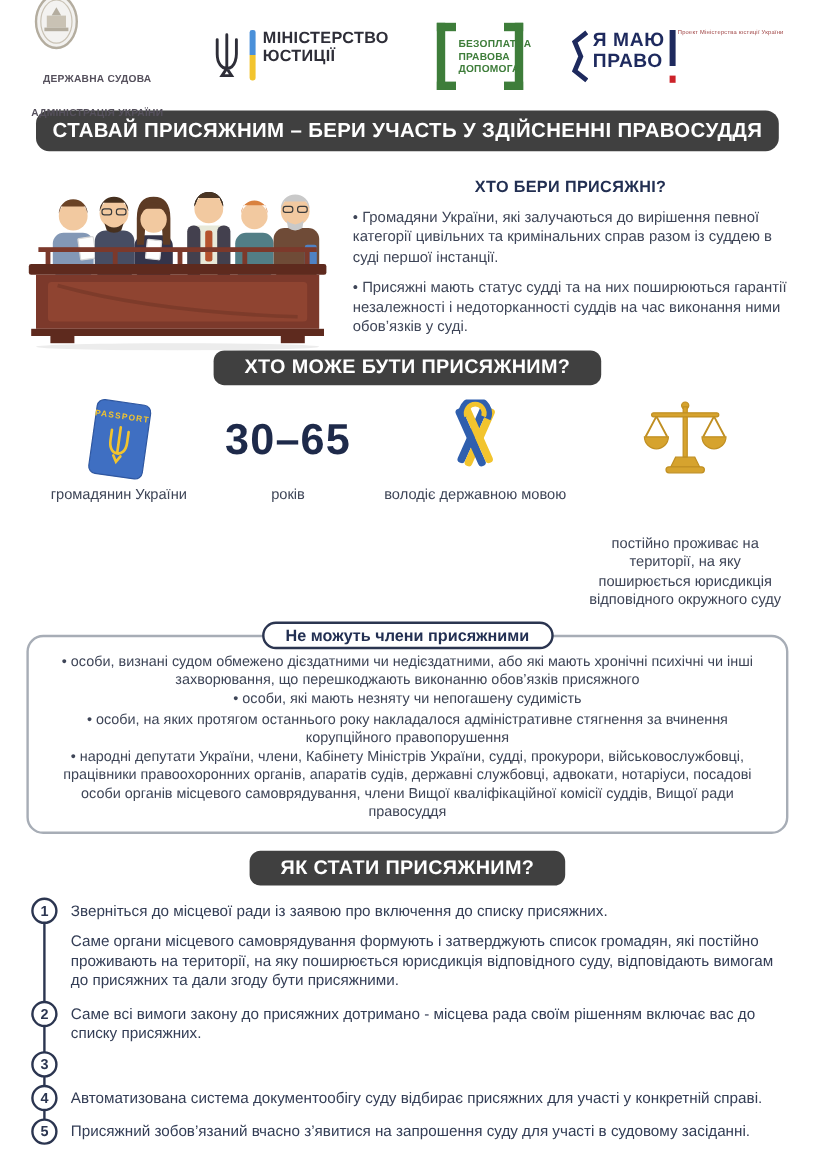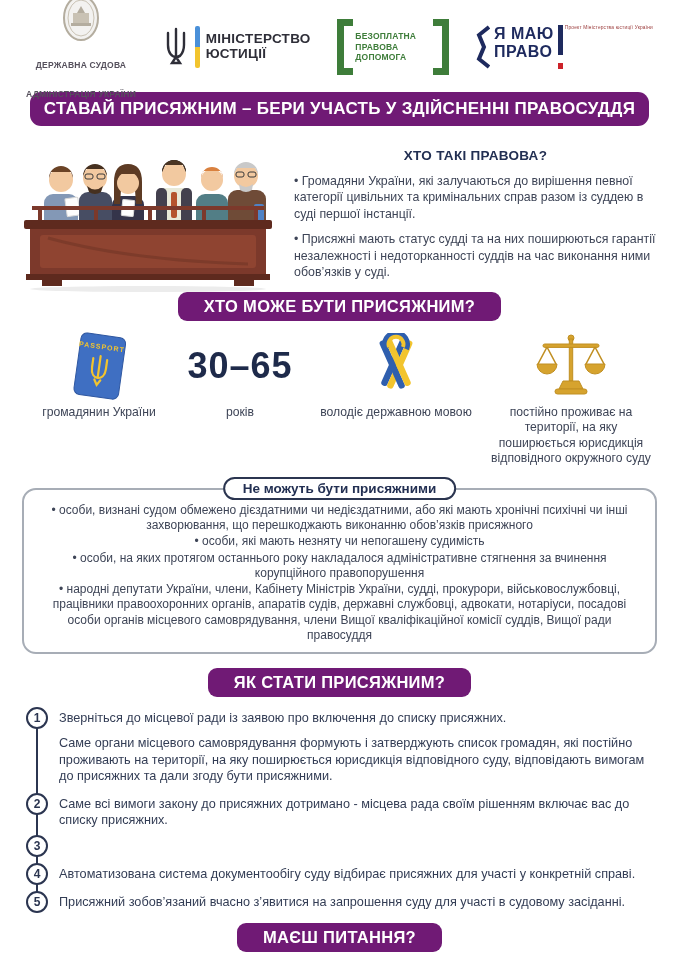--- a/index.html
+++ b/index.html
@@ -2,59 +2,59 @@
 <html><head>
 <meta charset="utf-8">
 <style>
   * { box-sizing: border-box; margin: 0; padding: 0; }
   html,body { background:#fff; }
   body { font-family:"Liberation Sans", sans-serif; color:#3d4458; }
   .page { width:679px; height:960px; margin:0 auto; background:#fff; overflow:hidden; position:relative; }
 
   
   .header { display:flex; align-items:center; justify-content:space-between; padding:8px 26px 2px; height:88px; }
-  .logo { display:flex; align-items:center; gap:6px; }
+  .logo { display:flex; gap:6px; }
   .logo-dsa { flex-direction:column; gap:18px; text-align:center; }
   .logo-dsa .cap { font-size:8.5px; font-weight:bold; color:#55505c; line-height:1.25; letter-spacing:.2px; }
   .mj-bar { width:5px; height:42px; border-radius:2px; background:linear-gradient(#4a90d9 0 50%, #f2c42e 50% 100%); }
   .logo-minjust .cap { font-size:13.5px; font-weight:bold; color:#2e2e38; line-height:1.1; letter-spacing:.3px; }
-  .logo-aid { position:relative; width:112px; height:56px; }
+  .logo-aid { position:relative; width:72px; height:56px; }
   .logo-aid .bracket { position:absolute; top:0; bottom:0; width:16px; border:7px solid #3e7d3a; }
   .logo-aid .bl { left:0; border-right:none; }
   .logo-aid .br { right:0; border-left:none; }
   .logo-aid .cap { position:absolute; left:18px; top:12px; font-size:8.5px; font-weight:bold; color:#3e7d3a; line-height:1.25; letter-spacing:.2px; }
   .logo-pravo { flex-direction:row; gap:2px; align-items:flex-start; }
   .pravo-box { display:flex; align-items:stretch; gap:4px; }
   .pravo-chev { width:14px; height:44px; }
   .pravo-txt { font-size:16px; font-weight:bold; color:#1e2a5e; line-height:1.1; letter-spacing:.5px; }
   .pravo-bang { display:flex; flex-direction:column; justify-content:space-between; }
   .pravo-bang .bar { width:5px; height:30px; background:#1e2a5e; }
   .pravo-bang .dot { width:5px; height:6px; background:#cc2229; }
   .pravo-sub { font-size:4.8px; color:#9a3a3a; letter-spacing:.2px; }
 
   
-  .banner { background:#701a75; color:#fff; font-weight:bold; text-align:center; border-radius:9px;
+  .banner { background:#404040; color:#fff; font-weight:bold; text-align:center; border-radius:9px;
             width:fit-content; letter-spacing:.3px; }
   .banner-main { margin:4px 30px 8px; width:auto; font-size:17px; padding:7px 6px; border-radius:11px; }
   .banner-mid { margin:0 auto; font-size:16.5px; padding:5px 26px; }
 
   
   .who-are { display:flex; padding:0 18px; gap:6px; height:158px; }
   .jury-illo { flex:0 0 262px; }
   .who-are-right { flex:1; padding:10px 4px 0 8px; }
   .who-are-title { text-align:center; font-size:13.5px; font-weight:bold; color:#222f52; margin:4px 0 10px; letter-spacing:.3px; }
   .bullet { font-size:12.4px; line-height:1.32; color:#3e4557; margin-bottom:9px; }
   .bullet::before { content:"• "; }
 
   
   .who-can-row { display:flex; justify-content:space-between; padding:10px 24px 0; }
   .crit { display:flex; flex-direction:column; align-items:center; }
   .crit .art { height:70px; display:flex; align-items:center; justify-content:center; }
   .crit .cap { font-size:12.2px; line-height:1.25; text-align:center; color:#3e4557; margin-top:4px; }
-  .crit-passport { width:150px; } .crit-age { width:130px;align-items:center; } .crit-lang { width:180px; } .crit-res { width:168px; }
+  .crit-passport { width:150px; } .crit-age { width:130px;align-items:center; } .crit-lang { width:180px; } .crit-res { width:168px;gap:41px; }
   .age-big { font-size:36px; font-weight:bold; color:#1e2a4a; letter-spacing:1px; }
 
   
   .cannot { position:relative; border:2px solid #a7adb6; border-radius:14px; margin:22px 22px 0; padding:13px 13px 8px; }
   .cannot-pill { position:absolute; top:-13px; left:50%; transform:translateX(-50%); background:#fff;
                  border:2px solid #2b3550; border-radius:16px; padding:2px 18px; font-size:13.5px;
                  font-weight:bold; color:#222f52; white-space:nowrap; }
   .cannot .bullet { font-size:12px; line-height:1.27; margin-bottom:1px;text-align:center; }
 
   
@@ -182,21 +182,21 @@
         <rect x="22" y="101" width="216" height="33" rx="3" fill="#8f4431"></rect>
         <path d="M30 104 q80 22 200 26" stroke="#6b3123" stroke-width="3" fill="none" opacity=".5"></path>
         <rect x="8" y="140" width="244" height="6" fill="#5e2a1e"></rect>
         <rect x="24" y="146" width="20" height="6" fill="#5e2a1e"></rect>
         <rect x="216" y="146" width="20" height="6" fill="#5e2a1e"></rect>
         <ellipse cx="130" cy="155" rx="118" ry="3" fill="#ececec"></ellipse>
       </g>
     </svg>
 
     <div class="who-are-right">
-      <div class="who-are-title">ХТО ТАКІ ПРАВОВА?</div>
+      <div class="who-are-title">ХТО БЕРИ ПРИСЯЖНІ?</div>
       <div class="bullet">Громадяни України, які залучаються до вирішення певної категорії цивільних та кримінальних справ разом із суддею в суді першої інстанції.</div>
       <div class="bullet">Присяжні мають статус судді та на них поширюються гарантії незалежності і недоторканності суддів на час виконання ними обов’язків у суді.</div>
     </div>
   </div>
 
   <div class="banner banner-mid">ХТО МОЖЕ БУТИ ПРИСЯЖНИМ?</div>
 
   <div class="who-can-row">
     <div class="crit crit-passport">
       <div class="art">
@@ -250,21 +250,21 @@
             <path d="M30 49 h16 l4 8 h-24 z"></path>
             <rect x="22" y="57" width="32" height="5" rx="2.5"></rect>
           </g>
         </svg>
       </div>
       <div class="cap">постійно проживає на території, на яку поширюється юрисдикція відповідного окружного суду</div>
     </div>
   </div>
 
   <div class="cannot">
-    <div class="cannot-pill">Не можуть бути присяжними</div>
+    <div class="cannot-pill">Не можуть члени присяжними</div>
     <div class="bullet">особи, визнані судом обмежено дієздатними чи недієздатними, або які мають хронічні психічні чи інші захворювання, що перешкоджають виконанню обов’язків присяжного</div>
     <div class="bullet">особи, які мають незняту чи непогашену судимість</div>
     <div class="bullet">особи, на яких протягом останнього року накладалося адміністративне стягнення за вчинення корупційного правопорушення</div>
     <div class="bullet">народні депутати України, члени, Кабінету Міністрів України, судді, прокурори, військовослужбовці, працівники правоохоронних органів, апаратів судів, державні службовці, адвокати, нотаріуси, посадові особи органів місцевого самоврядування, члени Вищої кваліфікаційної комісії суддів, Вищої ради правосуддя</div>
   </div>
 
   <div class="banner banner-mid" style="margin-top:14px; margin-bottom:10px;">ЯК СТАТИ ПРИСЯЖНИМ?</div>
 
   <div class="steps">
     <div class="step">

